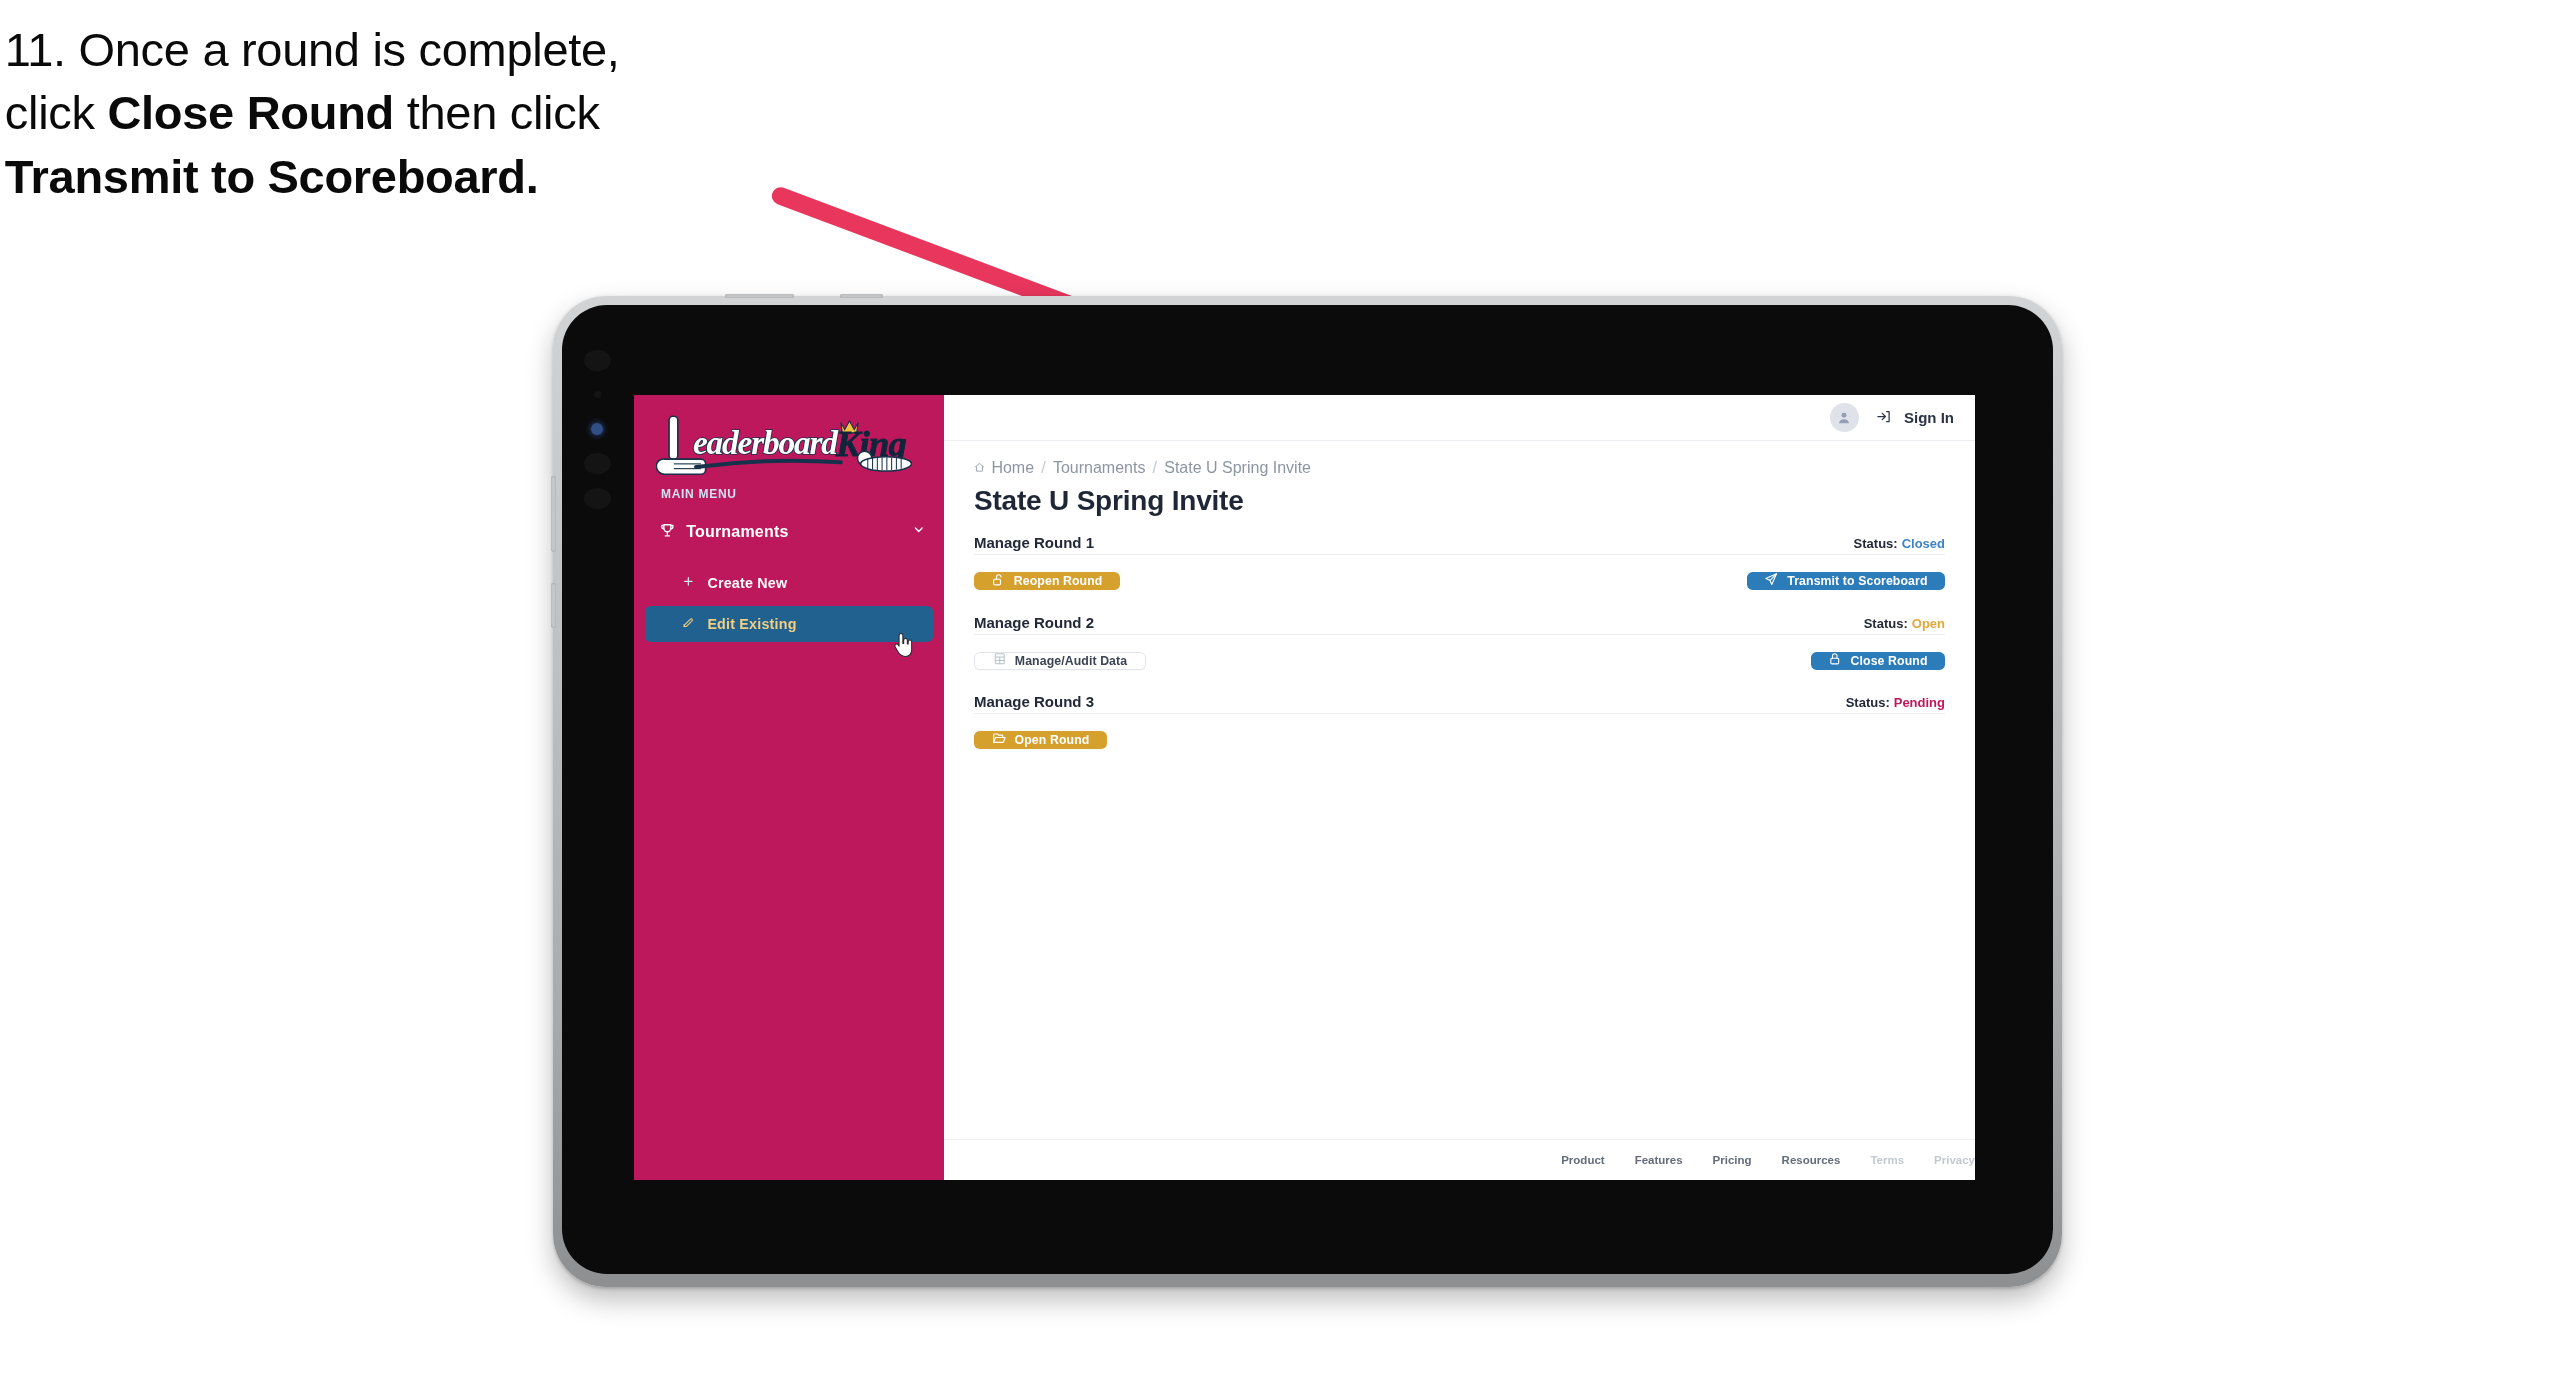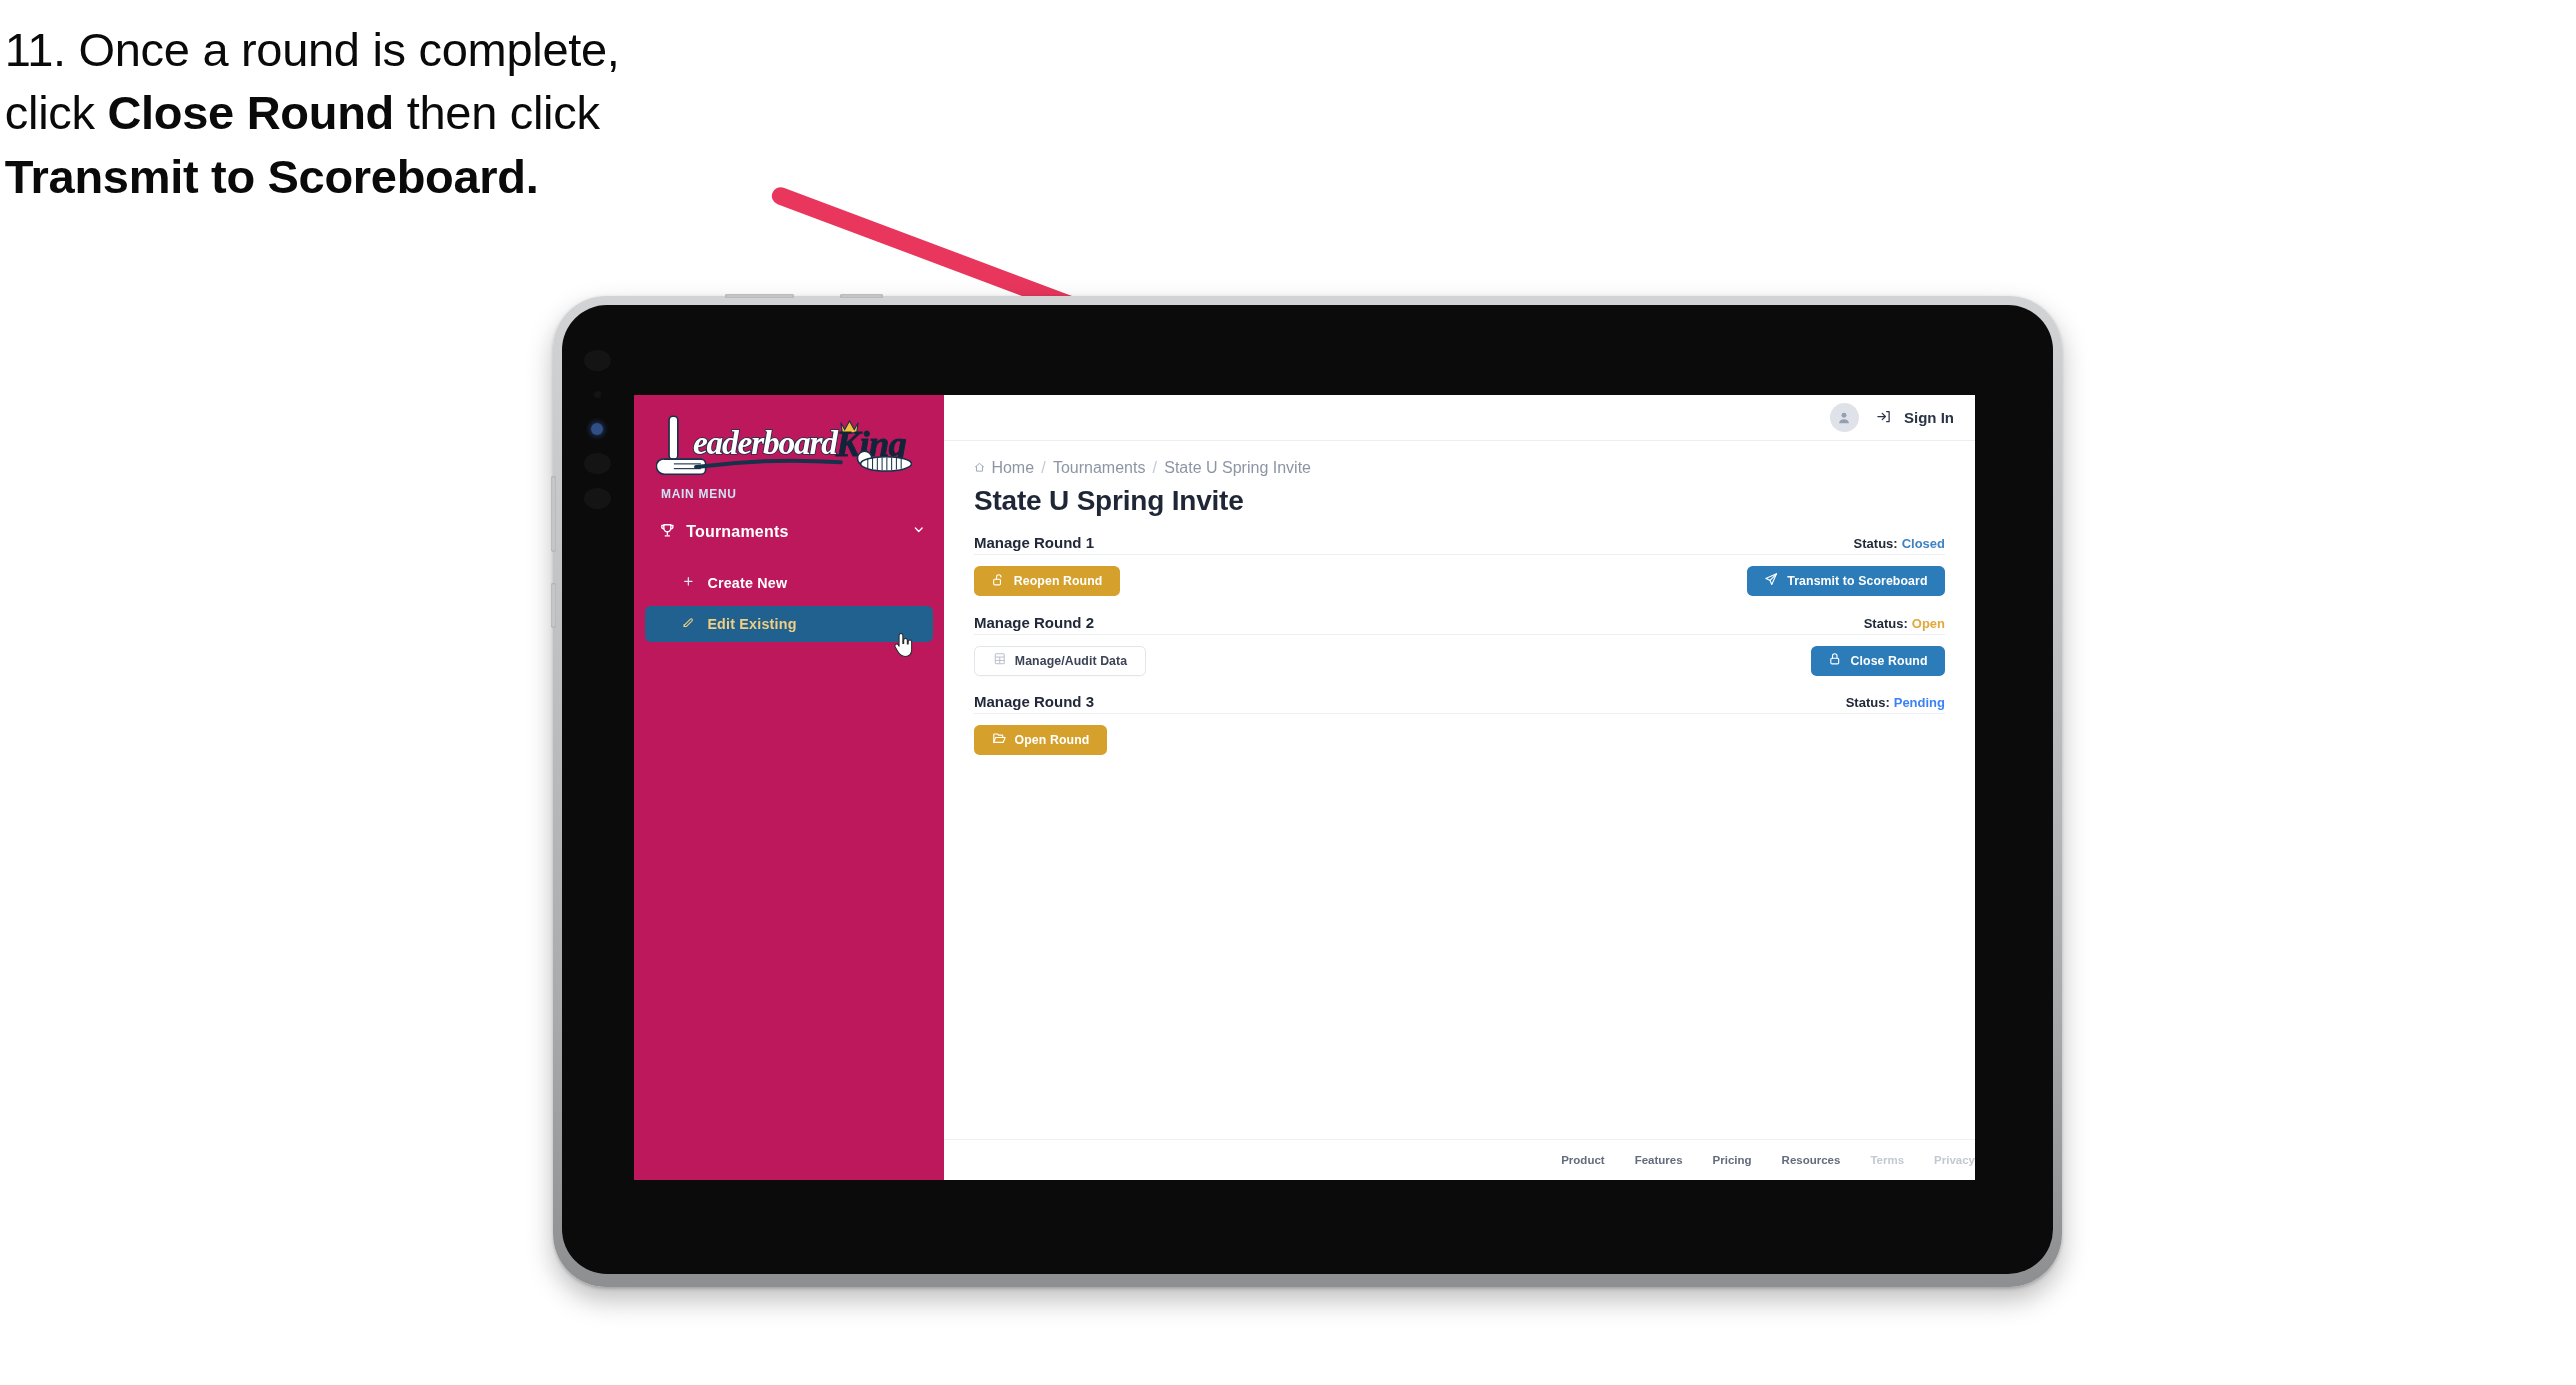--- a/index.html
+++ b/index.html
@@ -178,31 +178,31 @@
   .round-head {
     display: flex; align-items: baseline; justify-content: space-between;
     padding-bottom: 3px;
     border-bottom: 0.8px solid #edeef1;
   }
   .round-title { font-size: 15px; font-weight: 700; color: #22293a; }
   .round-status { font-size: 13px; font-weight: 700; color: #22293a; }
   .round-status .val { margin-left: 4px; }
   .status-closed  { color: #3d82c4; }
   .status-open    { color: #e0a93b; }
-  .status-pending { color: #3b82f6; }
+  .status-pending { color: #be185d; }
 
   .round-actions {
     margin-top: 11px;
     display: flex; align-items: center; justify-content: space-between;
     min-height: 30px;
   }
 
   .btn {
     display: inline-flex; align-items: center; gap: 8.8px;
-    height: 30px;
+    height: 18px;
     padding: 0 17.5px;
     border-radius: 5.6px;
     font-size: 12.3px;
     font-weight: 700;
     letter-spacing: 0.1px;
     border: none;
     cursor: pointer;
     white-space: nowrap;
   }
   .btn-gold  { background: #d5a12c; color: #ffffff; min-width: 132px; justify-content: center; }

